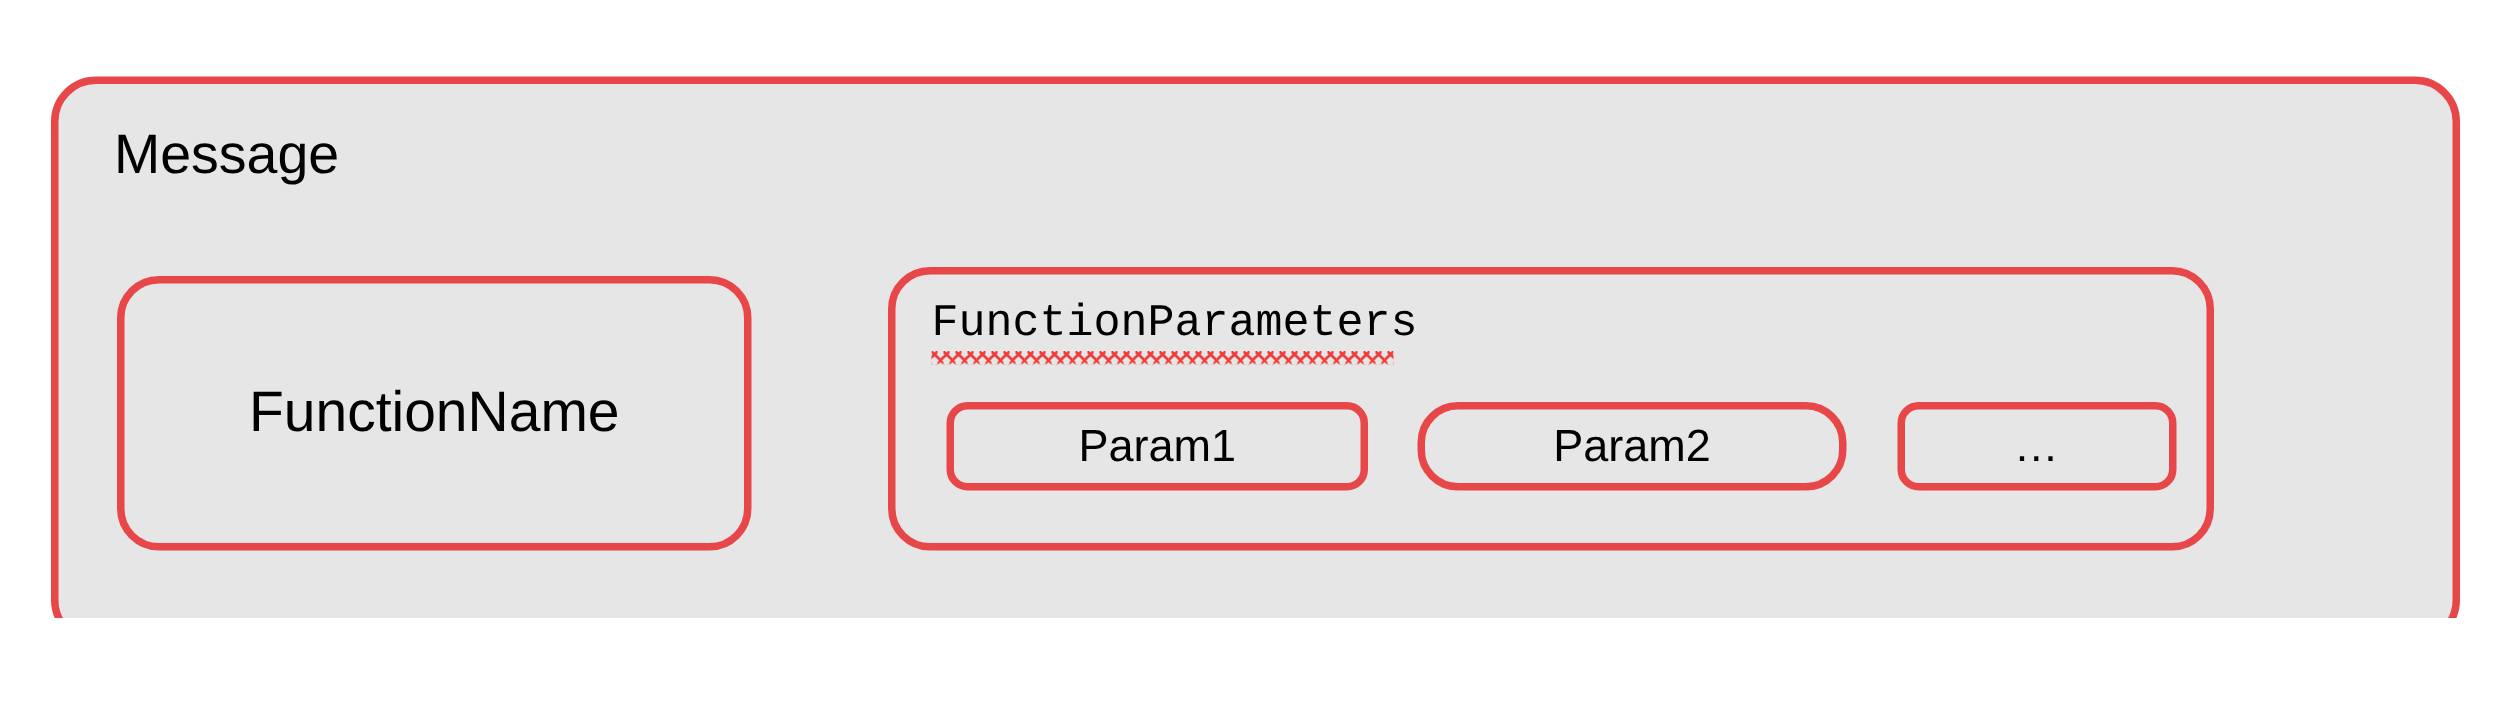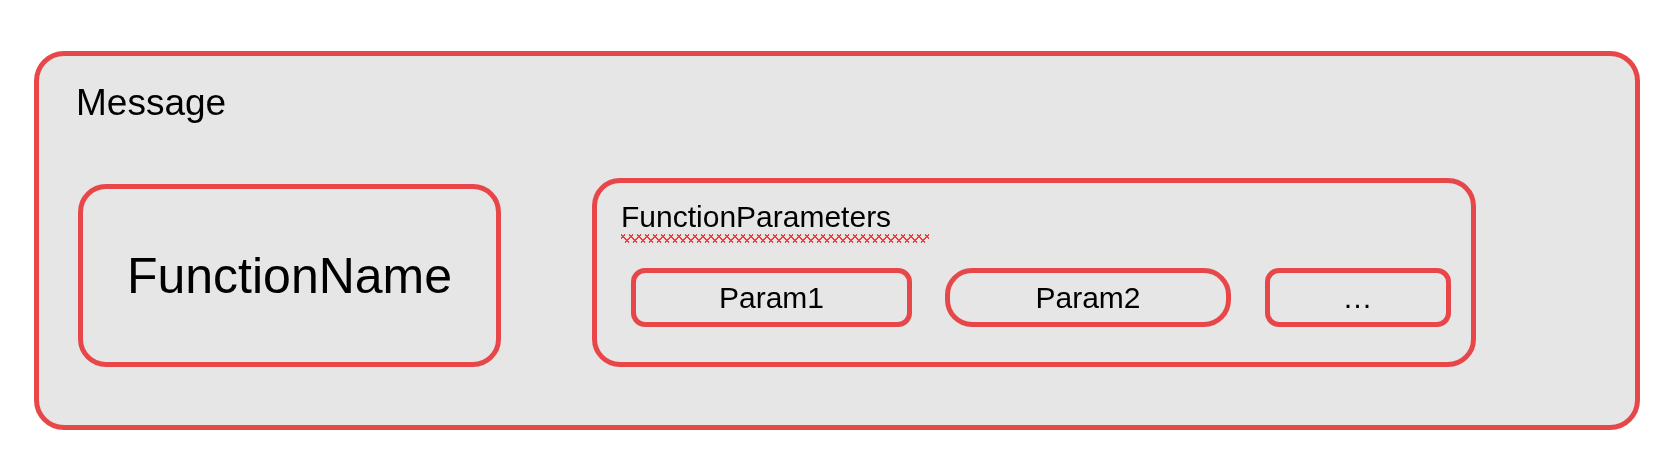--- a/index.html
+++ b/index.html
@@ -9,21 +9,21 @@
     background: #ffffff;
   }
   body {
     font-family: "Liberation Sans", sans-serif;
     -webkit-font-smoothing: antialiased;
   }
 
   #canvas {
     position: relative;
     width: 1666px;
-    height: 468px;
+    height: 412px;
     background: #ffffff;
     overflow: hidden;
   }
 
   
   .rbox {
     position: absolute;
     box-sizing: border-box;
     background: #e6e6e6;
     border: 5px solid #e8474a;
@@ -53,21 +53,21 @@
     left: 78px;
     top: 184px;
     width: 423px;
     height: 183px;
     border-radius: 28px;
     display: flex;
     align-items: center;
     justify-content: center;
   }
   #function-name-label {
-    font-size: 50px;
+    font-size: 38px;
     color: #000000;
     white-space: nowrap;
   }
 
   
   #function-parameters-box {
     left: 592px;
     top: 178px;
     width: 884px;
     height: 189px;
@@ -75,20 +75,21 @@
   }
 
   #function-parameters-label {
     position: absolute;
     left: 621px;
     top: 200px;
     font-size: 30px;
     line-height: 1.1;
     color: #000000;
     white-space: nowrap;
+    font-family: Liberation Mono, monospace;
   }
 
   
   #spellcheck-underline {
     position: absolute;
     left: 621px;
     top: 234px;
     width: 308px;
     height: 9px;
     background-repeat: repeat-x;

